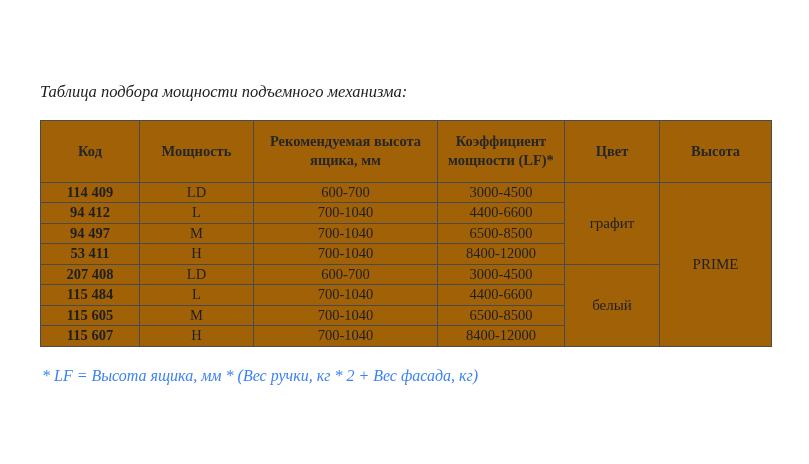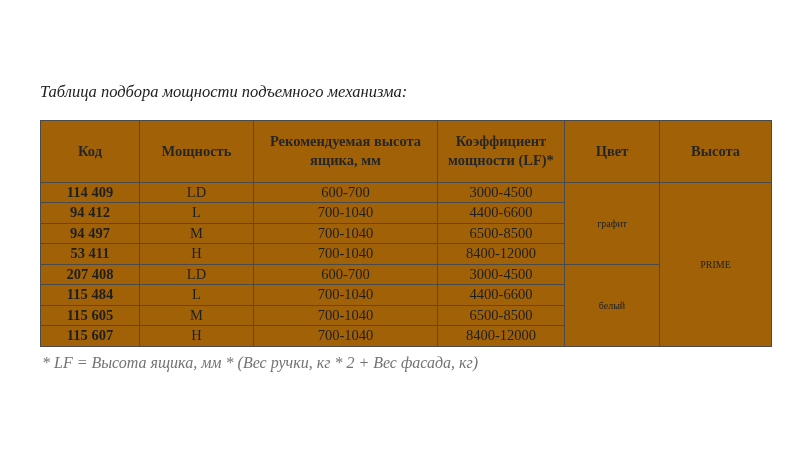--- a/index.html
+++ b/index.html
@@ -47,27 +47,27 @@
     color: #262626;
   }
   .power-table tbody td {
     height: 19.5px;
     line-height: 1.1;
   }
   .power-table td.code {
     font-weight: bold;
   }
   .power-table td.span-cell {
-    font-size: 10px;
+    font-size: 15px;
   }
   .footnote {
     font-style: italic;
     font-size: 16px;
-    margin: 7px 0 0 2px;
-    color: #737373;
+    margin: 20px 0 0 2px;
+    color: #3b82f6;
   }
 </style>
 </head>
 <body>
 
 <div class="wrap">
 
   <p class="title">Таблица подбора мощности подъемного механизма:</p>
 
   <table class="power-table">

